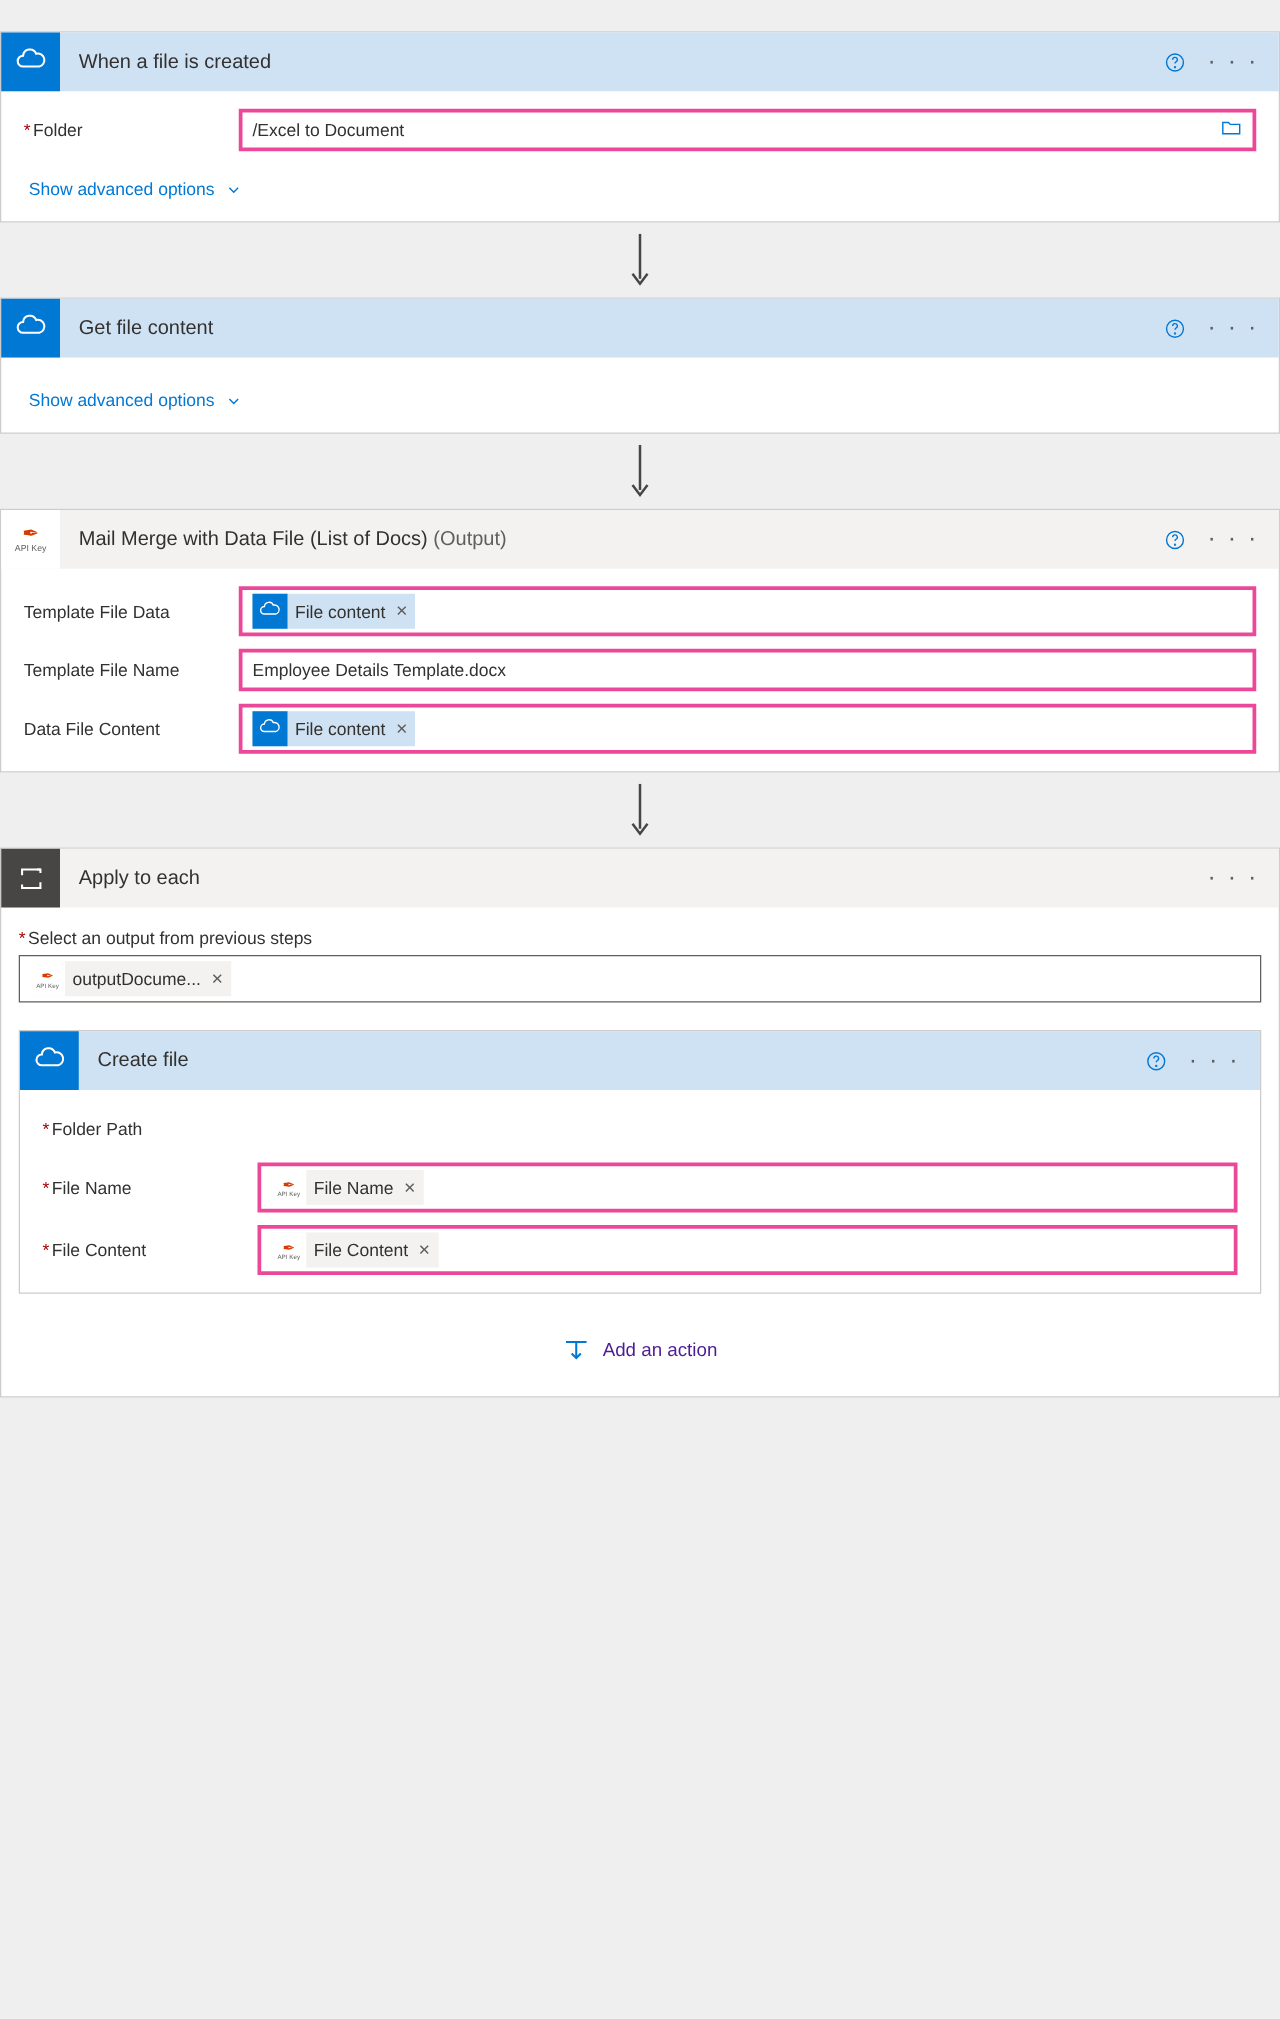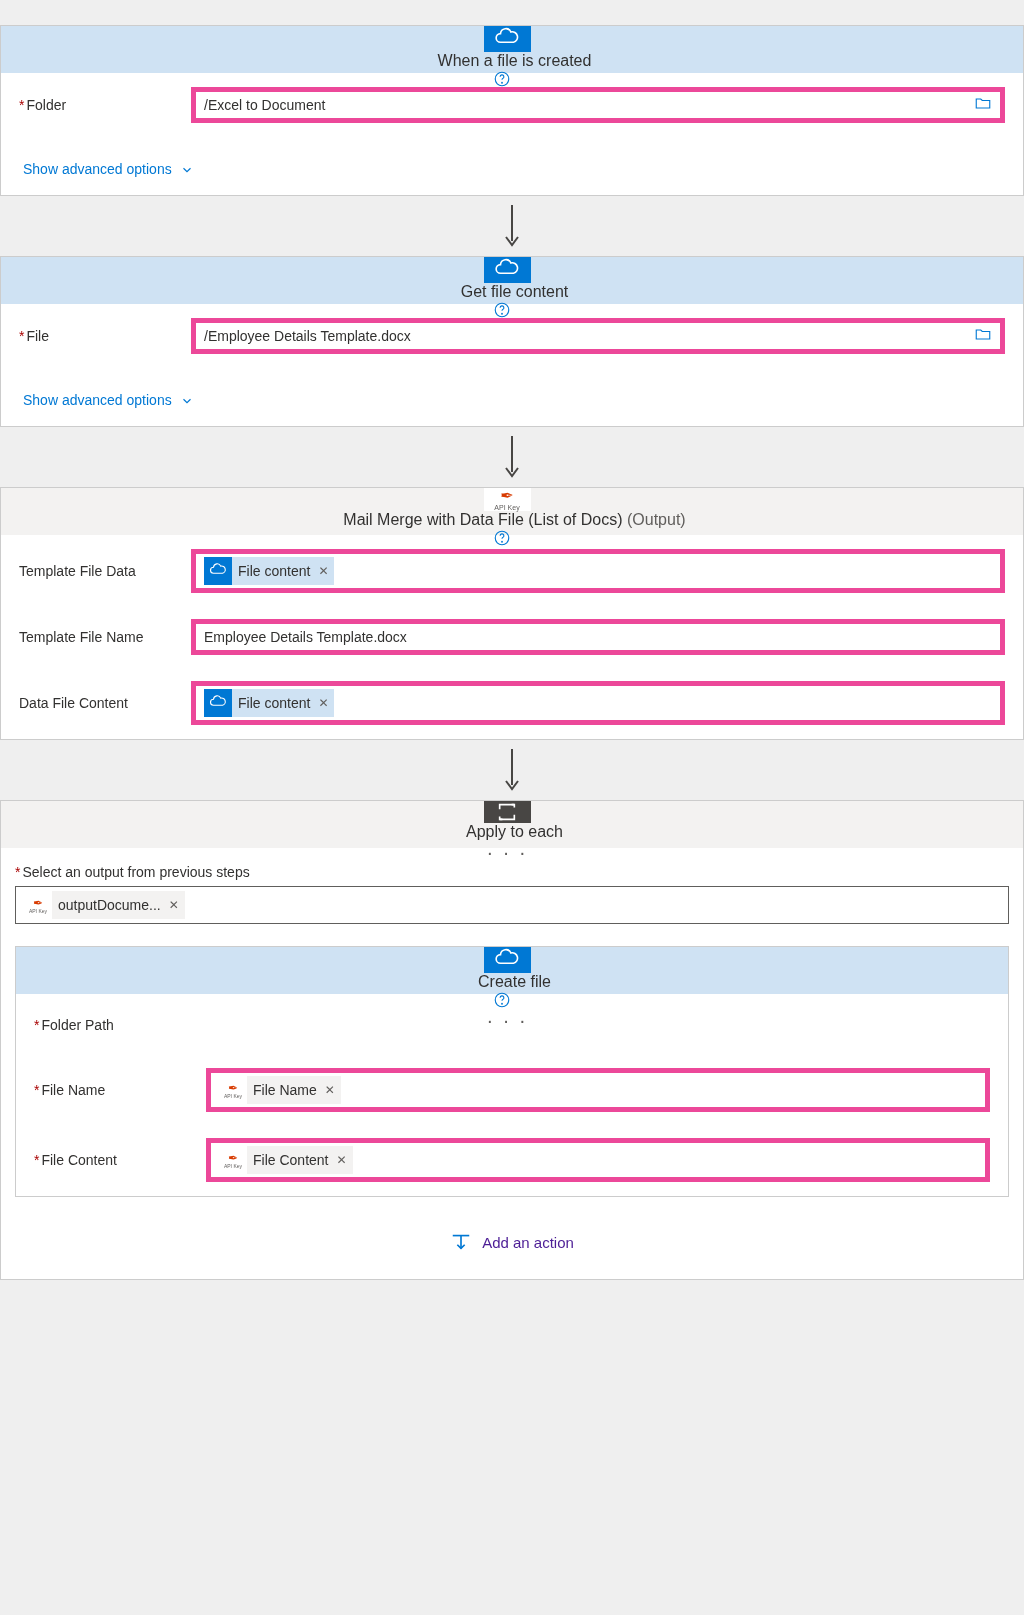--- a/index.html
+++ b/index.html
@@ -15,21 +15,20 @@
     .card {
       background: #fff;
       border: 1px solid #ccc;
       margin-bottom: 0;
     }
     .card-header {
       display: flex;
       align-items: center;
       height: 47px;
       padding-right: 10px;
-      flex-direction: column;
     }
     .card-header.onedrive { background: #cfe2f3; }
     .card-header.mailmerge { background: #f3f2f1; }
     .card-header.control { background: #f3f2f1; }
     .header-icon {
       width: 47px; height: 47px;
       display: flex; align-items: center; justify-content: center;
     }
     .header-icon.onedrive-blue { background: #0078d4; color: #fff; }
     .header-icon.control-gray { background: #484644; color: #fff; }
@@ -39,27 +38,27 @@
     .help-icon {
       width: 20px; height: 20px; border-radius: 50%;
       color: #0078d4; display: flex; align-items: center; justify-content: center;
       cursor: pointer; margin-right: 10px;
     }
     .more-icon {
       color: #605e5c; font-size: 20px; letter-spacing: 2px; cursor: pointer;
       padding: 0 6px; height: 24px; display: flex; align-items: center;
     }
     .card-body { padding: 14px 18px; }
-    .field-row { display: flex; align-items: center; margin-bottom: 26px; min-height: 34px; }
+    .field-row { display: flex; align-items: center; margin-bottom: 10px; min-height: 34px; }
     .field-row:last-child { margin-bottom: 0; }
     .field-label { width: 172px; font-size: 14px; color: #323130; flex-shrink: 0; }
     .field-label .req { color: #a80000; margin-right: 2px; }
     .field-input-wrap {
       flex: 1; position: relative;
-      border: 5px solid #ec4899; background: #fff;
+      border: 3px solid #ec4899; background: #fff;
       min-height: 34px; display: flex; align-items: center; padding: 3px 8px;
       flex-wrap: wrap; gap: 4px;
     }
     .field-input-wrap .folder-icon {
       position: absolute; right: 8px; top: 50%; transform: translateY(-50%);
       color: #0078d4; cursor: pointer;
     }
     .plain-text { color: #323130; padding: 2px 0; }
     .token {
       display: inline-flex; align-items: center;
@@ -166,31 +165,20 @@
       <div class="help-icon">
         <svg width="18" height="18" viewBox="0 0 24 24" fill="none" stroke="#0078d4" stroke-width="1.5">
             <circle cx="12" cy="12" r="9"></circle>
             <path d="M9.5 9a2.5 2.5 0 1 1 3.5 2.3c-.8.4-1 1-1 1.7"></path>
             <circle cx="12" cy="17" r="0.5" fill="#0078d4"></circle>
           </svg>
       </div>
       <div class="more-icon">· · ·</div>
     </div>
     <div class="card-body">
-      <div class="field-row">
-        <div class="field-label"><span class="req">*</span><span>File</span></div>
-        <div class="field-input-wrap">
-          <span class="plain-text">/Employee Details Template.docx</span>
-          <span class="folder-icon">
-            <svg width="18" height="18" viewBox="0 0 24 24" fill="none" stroke="#0078d4" stroke-width="1.5">
-                <path d="M3 6h6l2 2h10v10H3V6z"></path>
-              </svg>
-          </span>
-        </div>
-      </div>
       <div class="show-advanced">
         <span>Show advanced options</span>
         <svg width="14" height="14" viewBox="0 0 24 24" fill="none" stroke="#0078d4" stroke-width="2">
             <path d="M6 9l6 6 6-6"></path>
           </svg>
       </div>
     </div>
   </div>
 
   <div class="arrow-down">

